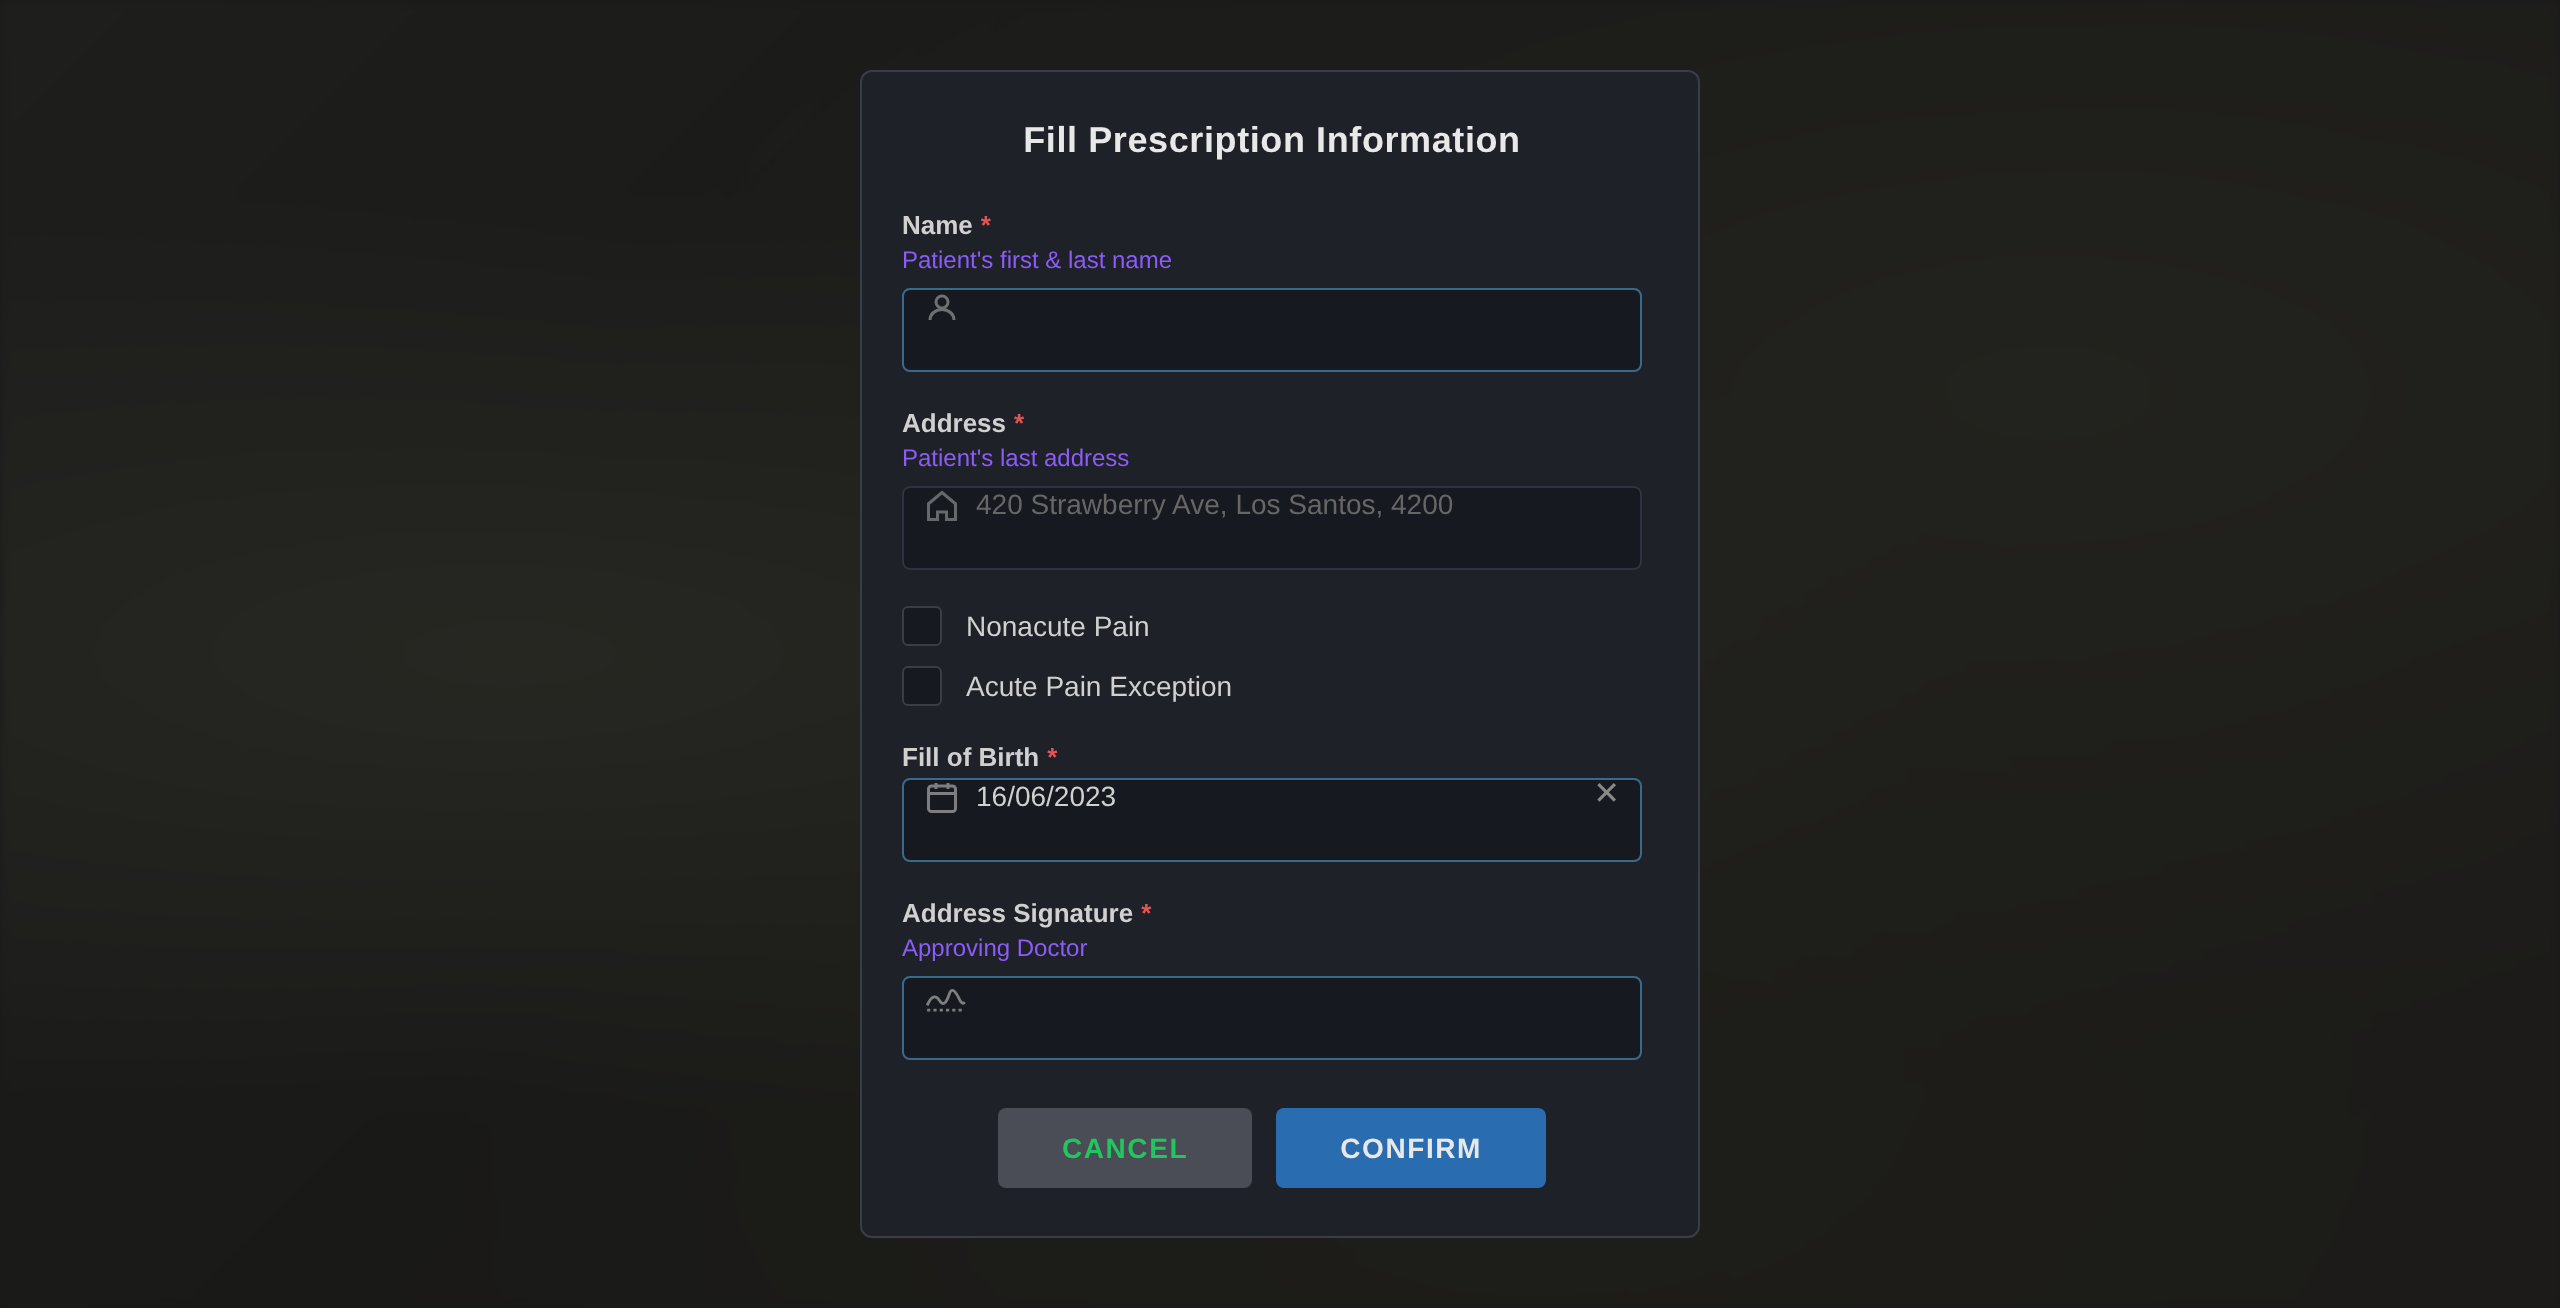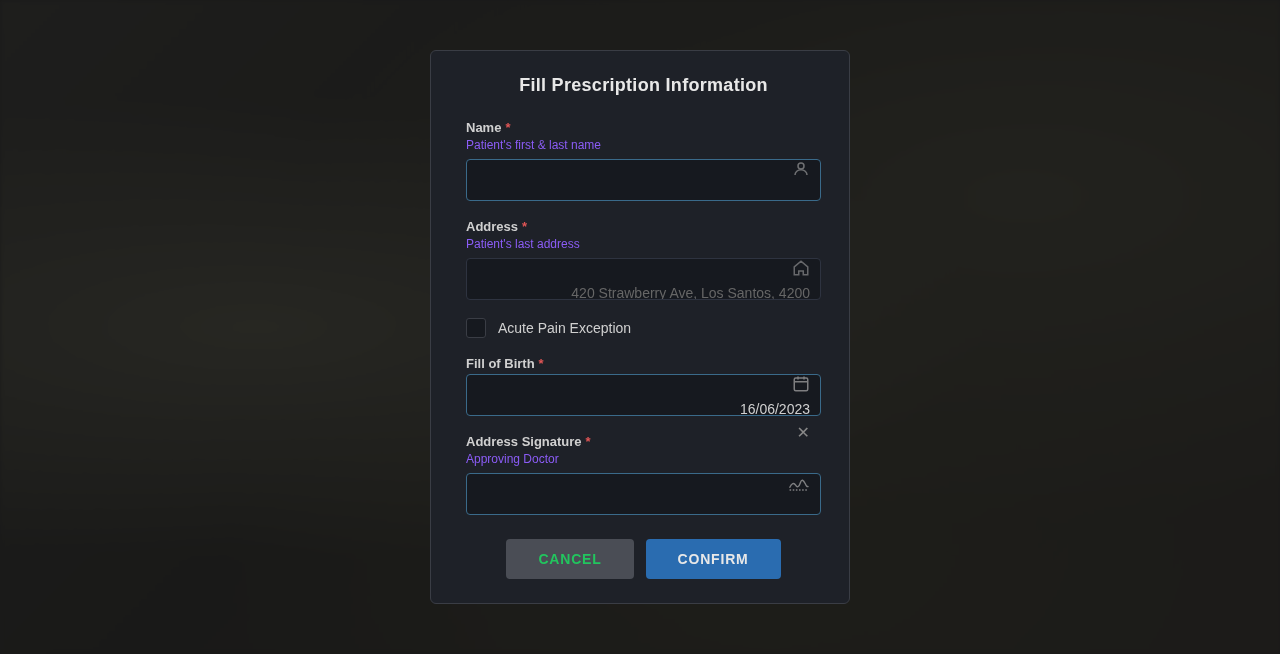--- a/index.html
+++ b/index.html
@@ -36,21 +36,21 @@
       z-index: 0;
     }
 
     .modal {
       position: relative;
       z-index: 10;
       background: #1e2128;
       border: 1px solid #3a3d45;
       border-radius: 6px;
       width: 420px;
-      padding: 24px 28px 24px 35px;
+      padding: 24px 28px 24px 20px;
       color: #e0e0e0;
     }
 
     .modal-title {
       text-align: center;
       font-size: 18px;
       font-weight: 600;
       color: #e8e8e8;
       margin-bottom: 24px;
       letter-spacing: 0.3px;
@@ -76,28 +76,27 @@
     }
 
     .field-hint {
       font-size: 12px;
       color: #8b5cf6;
       margin-bottom: 7px;
     }
 
     .input-wrapper {
       display: flex;
-      align-items: flex-end;
+      align-items: flex-start;
       background: #16191f;
       border: 1.5px solid #3a6a8a;
       border-radius: 4px;
       padding: 0 10px;
       height: 42px;
       gap: 8px;
-      flex-direction: column;
     }
 
     .input-wrapper.dim {
       border-color: #2e3340;
     }
 
     .input-wrapper input {
       background: transparent;
       border: none;
       outline: none;
@@ -173,21 +172,20 @@
     .checkbox-label {
       font-size: 14px;
       color: #d0d0d0;
     }
 
     
     .date-value {
       color: #d0d0d0;
       font-size: 14px;
       flex: 1;
-      margin-left: 24px;
     }
 
     .clear-btn {
       background: none;
       border: none;
       color: #888;
       cursor: pointer;
       font-size: 16px;
       padding: 0;
       line-height: 1;
@@ -270,20 +268,24 @@
     <div class="field-hint">Patient's last address</div>
     <div class="input-wrapper dim">
       <svg class="icon-home" viewBox="0 0 24 24" fill="none" stroke="#aaa" stroke-width="2">
         <path d="M3 10.5L12 3l9 7.5V21H15v-5h-6v5H3z"></path>
       </svg>
       <span class="address-value">420 Strawberry Ave, Los Santos, 4200</span>
     </div>
   </div>
 
   <div class="checkbox-group">
+    <div class="checkbox-item">
+      <div class="checkbox-box"></div>
+      <span class="checkbox-label">Nonacute Pain</span>
+    </div>
     <div class="checkbox-item">
       <div class="checkbox-box"></div>
       <span class="checkbox-label">Acute Pain Exception</span>
     </div>
   </div>
 
   <div class="field-group">
     <div class="field-label">
       <span>Fill of Birth</span>
       <span class="required-star">*</span>

